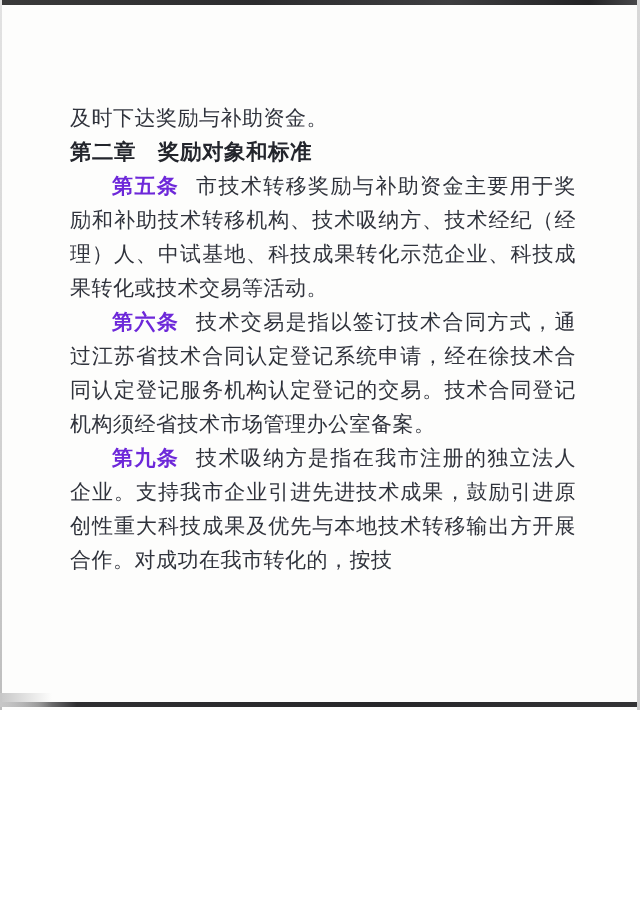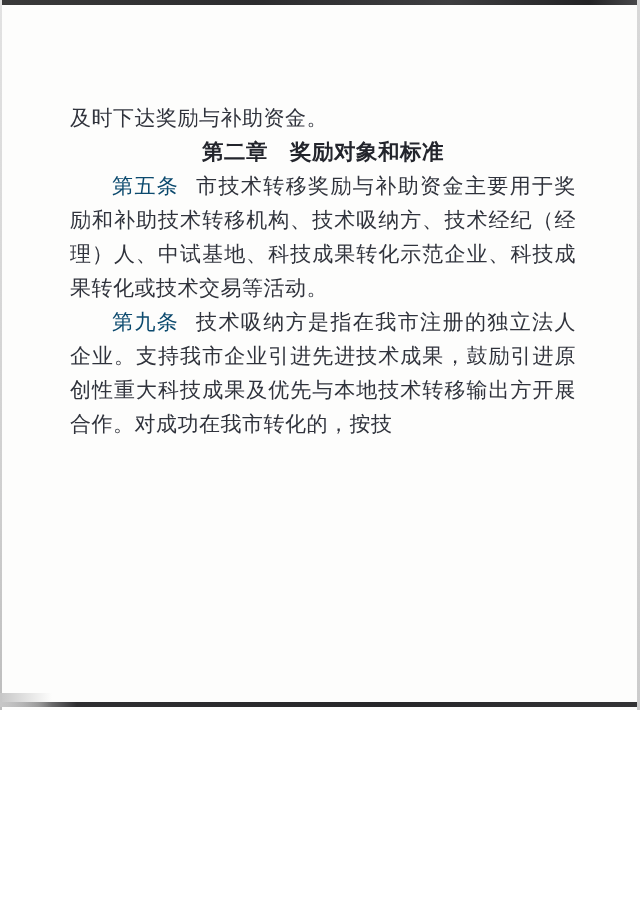--- a/index.html
+++ b/index.html
@@ -57,30 +57,29 @@
     font-size: 21px;
     line-height: 34px;
     letter-spacing: 0.5px;
     text-align: justify;
   }
 
   .para { text-align: justify; }
   .para.indent { text-indent: 2em; }
 
   .chapter-heading {
-    text-align: center;
     text-indent: 0;
     font-weight: bold;
     color: #23252c;
     font-size: 21.5px;
   }
 
   .term {
-    font-weight: normal;
-    color: #0c4a6e;
+    font-weight: bold;
+    color: #6d28d9;
     margin-right: 0.8em;
   }
 
   .page-number {
     position: absolute;
     left: 65px;
     top: 811px;
     font-size: 17px;
     letter-spacing: 3px;
     color: #25262b;
@@ -93,20 +92,21 @@
 <div class="stage">
 
   <div class="content">
 
     <p class="para">及时下达奖励与补助资金。</p>
 
     <p class="para chapter-heading">第二章　奖励对象和标准</p>
 
     <p class="para indent"><span class="term">第五条</span><span>市技术转移奖励与补助资金主要用于奖励和补助技术转移机构、技术吸纳方、技术经纪（经理）人、中试基地、科技成果转化示范企业、科技成果转化或技术交易等活动。</span></p>
 
+    <p class="para indent"><span class="term">第六条</span><span>技术交易是指以签订技术合同方式，通过江苏省技术合同认定登记系统申请，经在徐技术合同认定登记服务机构认定登记的交易。技术合同登记机构须经省技术市场管理办公室备案。</span></p>
 
 
 
     <p class="para indent"><span class="term">第九条</span><span>技术吸纳方是指在我市注册的独立法人企业。支持我市企业引进先进技术成果，鼓励引进原创性重大科技成果及优先与本地技术转移输出方开展合作。对成功在我市转化的，按技</span></p>
 
   </div>
 
   <div class="page-number">- 4 -</div>
 
   <div class="scan-edge-top"></div>

